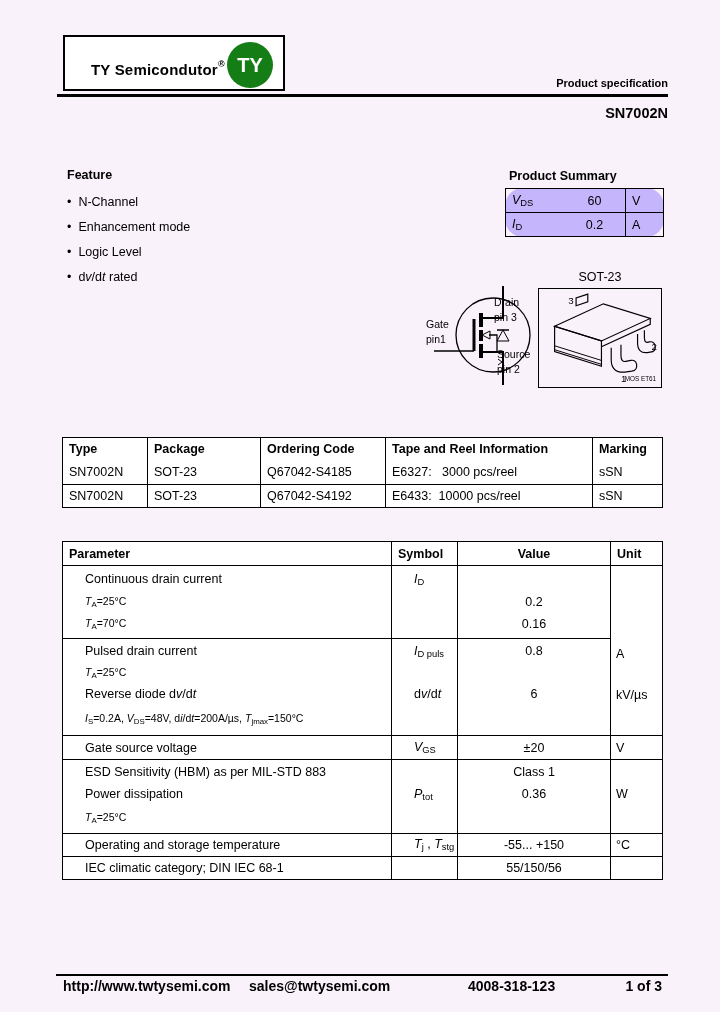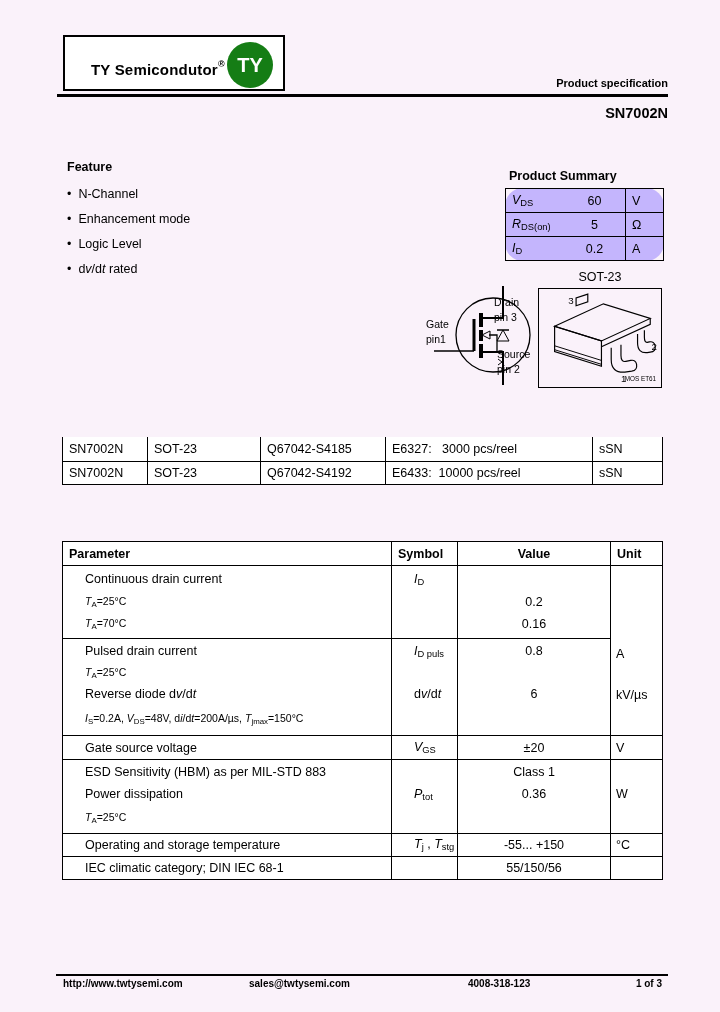--- a/index.html
+++ b/index.html
@@ -17,21 +17,21 @@
     background:#fff; border:2px solid #000; }
   .brand { position:absolute; left:26px; top:0; line-height:54px; font-size:15px; font-weight:bold; letter-spacing:0.2px; }
   .brand sup { font-size:9px; font-weight:bold; vertical-align:8px; }
   .badge { position:absolute; right:10px; top:5px; width:46px; height:46px; border-radius:50%;
     background:#157d15; color:#fff; font-weight:bold; font-size:20px; text-align:center; line-height:46px; }
   .doc-type { position:absolute; right:52px; top:77px; font-size:11px; font-weight:bold; }
   .header-rule { position:absolute; left:57px; top:94px; width:611px; height:3px; background:#000; }
   .part-number { position:absolute; right:52px; top:105px; font-size:14.5px; font-weight:bold; }
 
   
-  .feature { position:absolute; left:67px; top:160px; font-size:12.5px; }
+  .feature { position:absolute; left:67px; top:168px; font-size:12.5px; }
   .feature-title { font-weight:bold; margin-bottom:13px; }
   .feature-item { margin-bottom:11px; line-height:14px; }
   .feature-item .dot { margin-right:7px; }
 
   
   .summary-title { position:absolute; left:509px; top:169px; font-size:12.5px; font-weight:bold; }
   table { border-collapse:collapse; table-layout:fixed; }
   .summary-table { position:absolute; left:505px; top:188px; width:158px; background:#c4b5fd;border-radius:18px; }
   .summary-table td { border:1.5px solid #000; height:24px; font-size:12.5px; }
   .ps-row-cell { display:flex; align-items:center; }
@@ -82,21 +82,21 @@
   
   .lnE1 { height:27px; padding-top:5px; }
   .lnE2 { height:24px; }
   .lnE3 { height:22px; }
   .unit-merge { position:relative; vertical-align:top; }
   .unit-kv { position:absolute; left:5px; top:122px; }
   .unit-a { display:block; padding-top:6px; }
 
   
   .footer-rule { position:absolute; left:56px; top:974px; width:612px; height:2px; background:#000; }
-  .footer-item { position:absolute; top:978px; font-size:10px; font-weight:bold; }
+  .footer-item { position:absolute; top:978px; font-size:14px; font-weight:bold; }
   .f-url { left:63px; }
   .f-email { left:249px; }
   .f-phone { left:468px; }
   .f-page { right:58px; }
 </style>
 </head>
 <body>
 
 <div class="page">
 
@@ -124,29 +124,20 @@
       </colgroup>
     <tbody>
         <tr>
       <td>
             <div class="ps-row-cell">
               <span class="ps-sym"><span class="it">V</span><span class="sb">DS</span></span>
               <span class="ps-val">60</span>
             </div>
           </td>
       <td class="ps-unit">V</td>
-    </tr>
-    <tr>
-      <td>
-            <div class="ps-row-cell">
-              <span class="ps-sym"><span class="it">R</span><span class="sb">DS(on)</span></span>
-              <span class="ps-val">5</span>
-            </div>
-          </td>
-      <td class="ps-unit">Ω</td>
     </tr>
     <tr>
       <td>
             <div class="ps-row-cell">
               <span class="ps-sym"><span class="it">I</span><span class="sb">D</span></span>
               <span class="ps-val">0.2</span>
             </div>
           </td>
       <td class="ps-unit">A</td>
     </tr>
@@ -203,20 +194,27 @@
 
   <table class="ordering-table">
     <colgroup>
         <col style="width:85px">
         <col style="width:113px">
         <col style="width:125px">
         <col style="width:207px">
         <col style="width:70px">
       </colgroup>
     <tbody>
+        <tr class="oh">
+      <td>Type</td>
+      <td>Package</td>
+      <td>Ordering Code</td>
+      <td>Tape and Reel Information</td>
+      <td>Marking</td>
+    </tr>
     <tr class="or1">
       <td>SN7002N</td>
       <td>SOT-23</td>
       <td>Q67042-S4185</td>
       <td>E6327:   3000 pcs/reel</td>
       <td>sSN</td>
     </tr>
     <tr class="or2">
       <td>SN7002N</td>
       <td>SOT-23</td>

